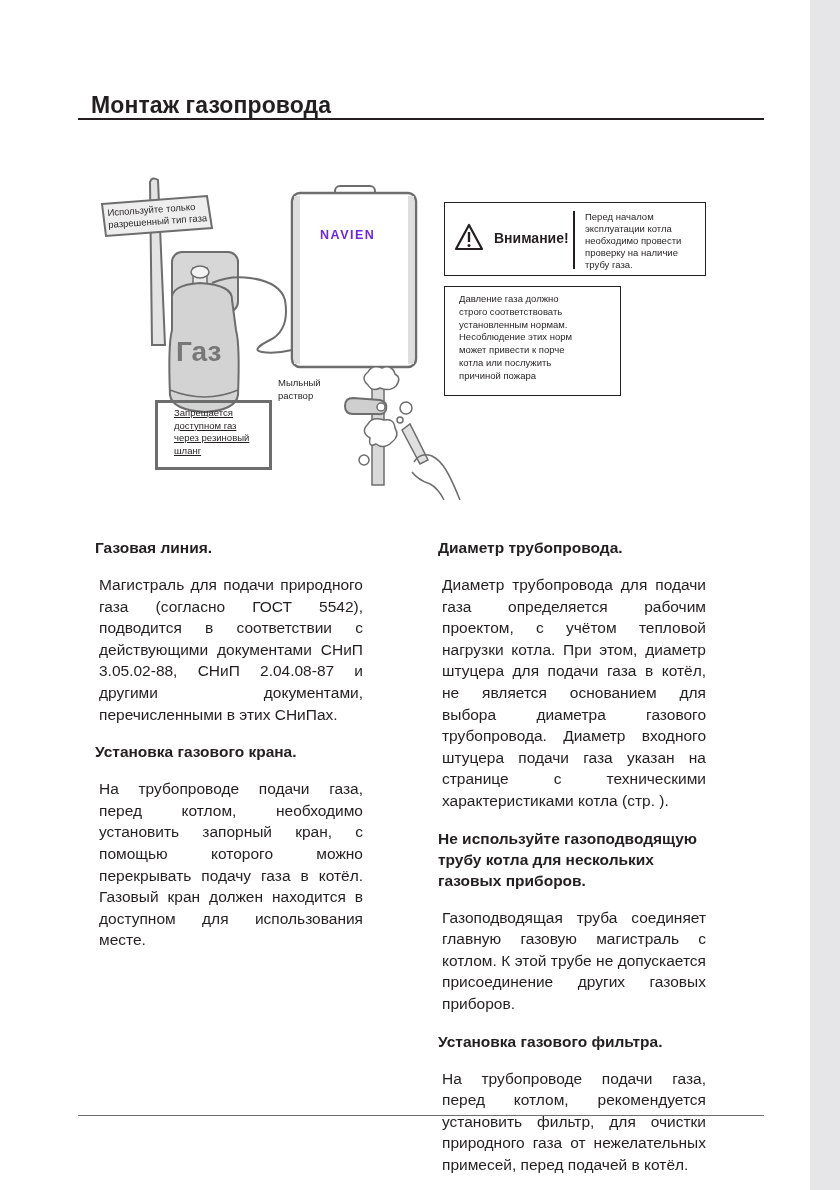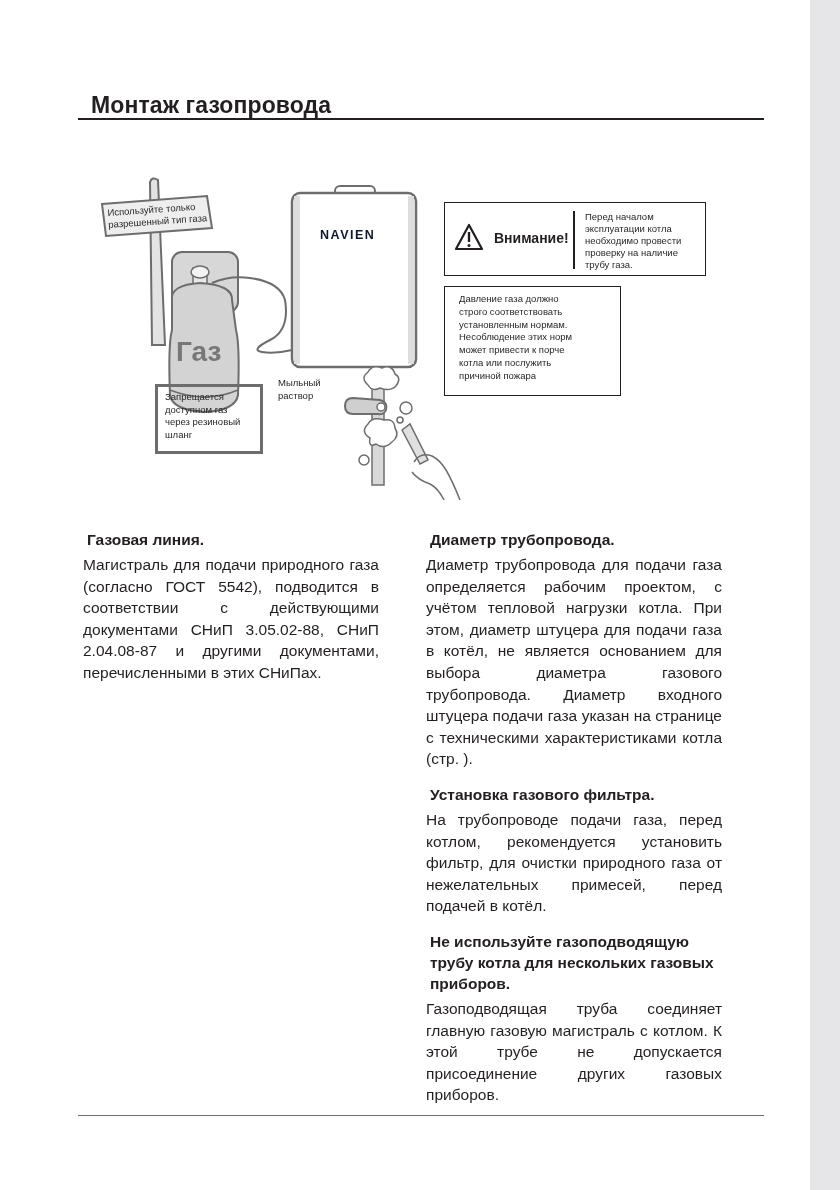--- a/index.html
+++ b/index.html
@@ -8,45 +8,45 @@
     background: #ffffff; color: #231f20;
     font-family: "Liberation Sans", sans-serif;
   }
   .side-strip { position: absolute; left: 810px; top: 0; width: 30px; height: 1190px; background: #e6e6e8; }
   .page-title { position: absolute; left: 79px; top: 80px; font-size: 23px; font-weight: bold; letter-spacing: 0.1px; color: #231f20; }
   .title-rule { position: absolute; left: 78px; top: 118px; width: 686px; height: 2px; background: #231f20; }
   .bottom-rule { position: absolute; left: 78px; top: 1115px; width: 686px; height: 1px; background: #6d6d6d; }
 
   .sign-text { position: absolute; left: 107px; top: 207px; font-size: 9.5px; line-height: 12px; transform: rotate(-4deg); transform-origin: left top; color: #231f20; }
   .gas-label { position: absolute; left: 176px; top: 336px; font-size: 28px; font-weight: bold; color: #777; }
-  .brand-label { position: absolute; left: 320px; top: 228px; font-size: 12.5px; font-weight: bold; letter-spacing: 1.5px; color: #0f172a; }
+  .brand-label { position: absolute; left: 320px; top: 228px; font-size: 12.5px; font-weight: bold; letter-spacing: 1.5px; color: #6d28d9; }
   .soap-label { position: absolute; left: 278px; top: 376px; font-size: 9.5px; line-height: 13px; }
   .hose-warning {
-    position: absolute; left: 155px; top: 384px; width: 95px; height: 60px;
-    border: 3px solid #6d6d6d; padding: 4px 0 0 7px; font-size: 9.5px; line-height: 12.5px;
+    position: absolute; left: 155px; top: 400px; width: 95px; height: 60px;
+    border: 3px solid #6d6d6d; padding: 4px 0 0 16px; font-size: 9.5px; line-height: 12.5px; text-decoration: underline;
   }
   .attention-box {
     position: absolute; left: 444px; top: 202px; width: 260px; height: 72px;
     border: 1px solid #231f20; background: #fff;
   }
   .attention-icon { position: absolute; left: 9px; top: 20px; width: 30px; height: 28px; }
   .attention-title { position: absolute; left: 49px; top: 27px; font-size: 14px; font-weight: bold; }
   .attention-divider { position: absolute; left: 128px; top: 8px; width: 2px; height: 58px; background: #231f20; }
   .attention-text { position: absolute; left: 140px; top: 8px; font-size: 9.5px; line-height: 12px; }
   .pressure-box {
     position: absolute; left: 444px; top: 286px; width: 152px; height: 102px;
     border: 1px solid #231f20; padding: 6px 9px 0 14px; font-size: 9.5px; line-height: 12.8px;
   }
 
   .col { position: absolute; width: 296px; }
   .col-left { left: 83px; top: 525px; }
   .col-right { left: 426px; top: 525px; }
   .section { margin-bottom: 14px; }
-  .section h2 { margin: 4px; font-size: 15.5px; font-weight: bold; line-height: 21px; color: #231f20; }
-  .section p { margin: 0; font-size: 15.5px; line-height: 21.6px; color: #231f20; text-align: justify; }
+  .section h2 { margin: 12px; font-size: 15.5px; font-weight: bold; line-height: 21px; color: #231f20; }
+  .section p { margin: 16px; font-size: 15.5px; line-height: 21.6px; color: #231f20; text-align: justify; }
 </style>
 </head>
 <body>
 
 <div class="side-strip"></div>
 
 <h1 class="page-title" style="margin:12px">Монтаж газопровода</h1>
 <div class="title-rule"></div>
 
 <div>
@@ -133,30 +133,34 @@
   </div>
 </div>
 
 <div class="col col-left">
   <div class="section">
     <h2>Газовая линия.</h2>
     <p>Магистраль для подачи природного газа (согласно ГОСТ 5542), подводится в соответствии с действующими документами СНиП 3.05.02-88, СНиП 2.04.08-87 и другими документами, перечисленными в этих СНиПах.</p>
   </div>
   <div class="section">
   </div>
+  <div class="section">
+    <h2>Установка газового крана.</h2>
+    <p>На трубопроводе подачи газа, перед котлом, необходимо установить запорный кран, с помощью которого можно перекрывать подачу газа в котёл. Газовый кран должен находится в доступном для использования месте.</p>
+  </div>
 </div>
 
 <div class="col col-right">
   <div class="section">
     <h2>Диаметр трубопровода.</h2>
     <p>Диаметр трубопровода для подачи газа определяется рабочим проектом, с учётом тепловой нагрузки котла. При этом, диаметр штуцера для подачи газа в котёл, не является основанием для выбора диаметра газового трубопровода. Диаметр входного штуцера подачи газа указан на странице с техническими характеристиками котла (стр.    ).</p>
   </div>
   <div class="section">
+    <h2>Не используйте газоподводящую трубу котла для нескольких газовых приборов.</h2>
+    <p>Газоподводящая труба соединяет главную газовую магистраль с котлом. К этой трубе не допускается присоединение других газовых приборов.</p>
+  </div>
+  <div class="section">
     <h2>Установка газового фильтра.</h2>
     <p>На трубопроводе подачи газа, перед котлом, рекомендуется установить фильтр, для очистки природного газа от нежелательных примесей, перед подачей в котёл.</p>
-  </div>
-  <div class="section">
-    <h2>Не используйте газоподводящую трубу котла для нескольких газовых приборов.</h2>
-    <p>Газоподводящая труба соединяет главную газовую магистраль с котлом. К этой трубе не допускается присоединение других газовых приборов.</p>
   </div>
 </div>
 
 <div class="bottom-rule"></div>
 
 </body></html>

